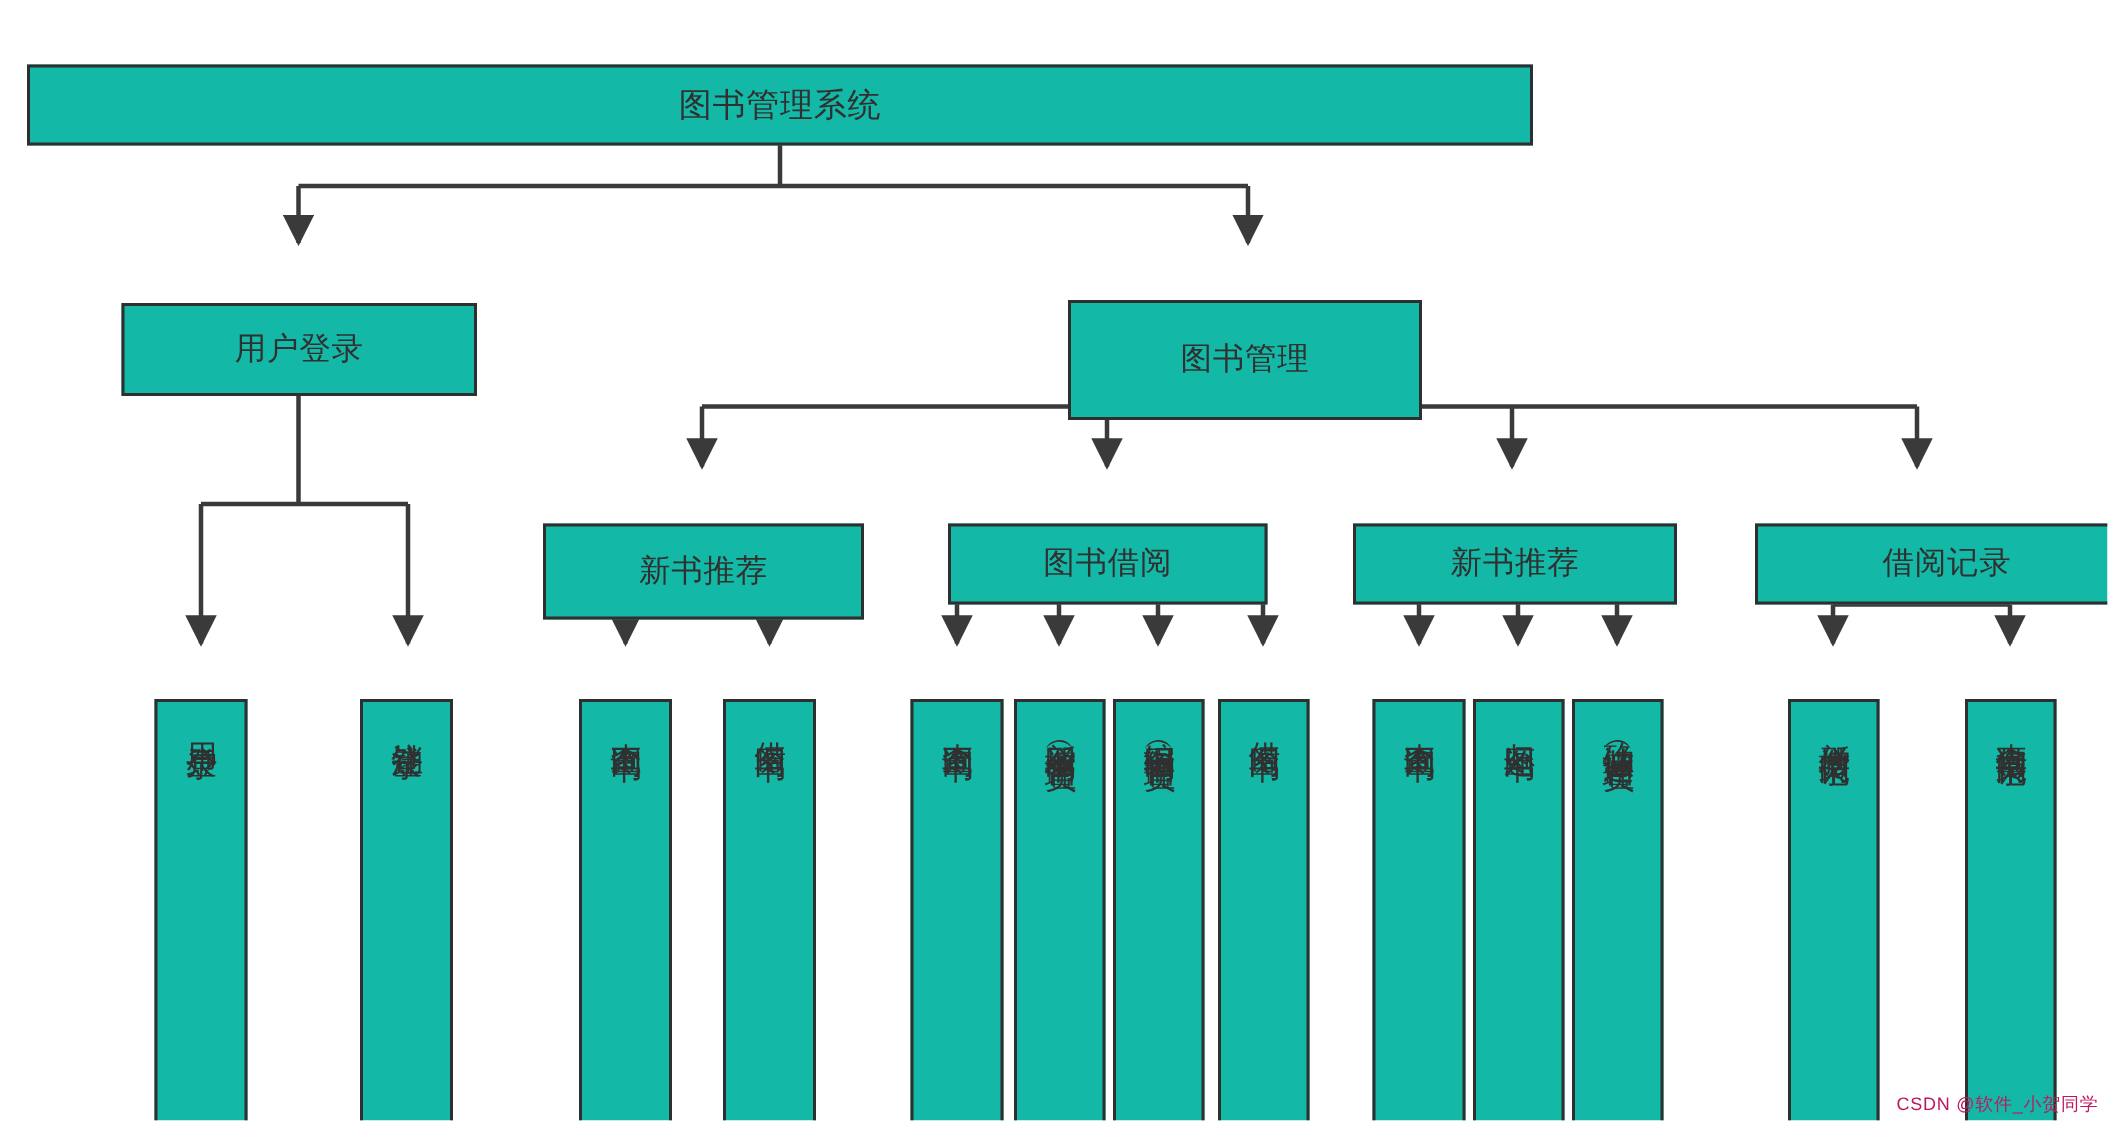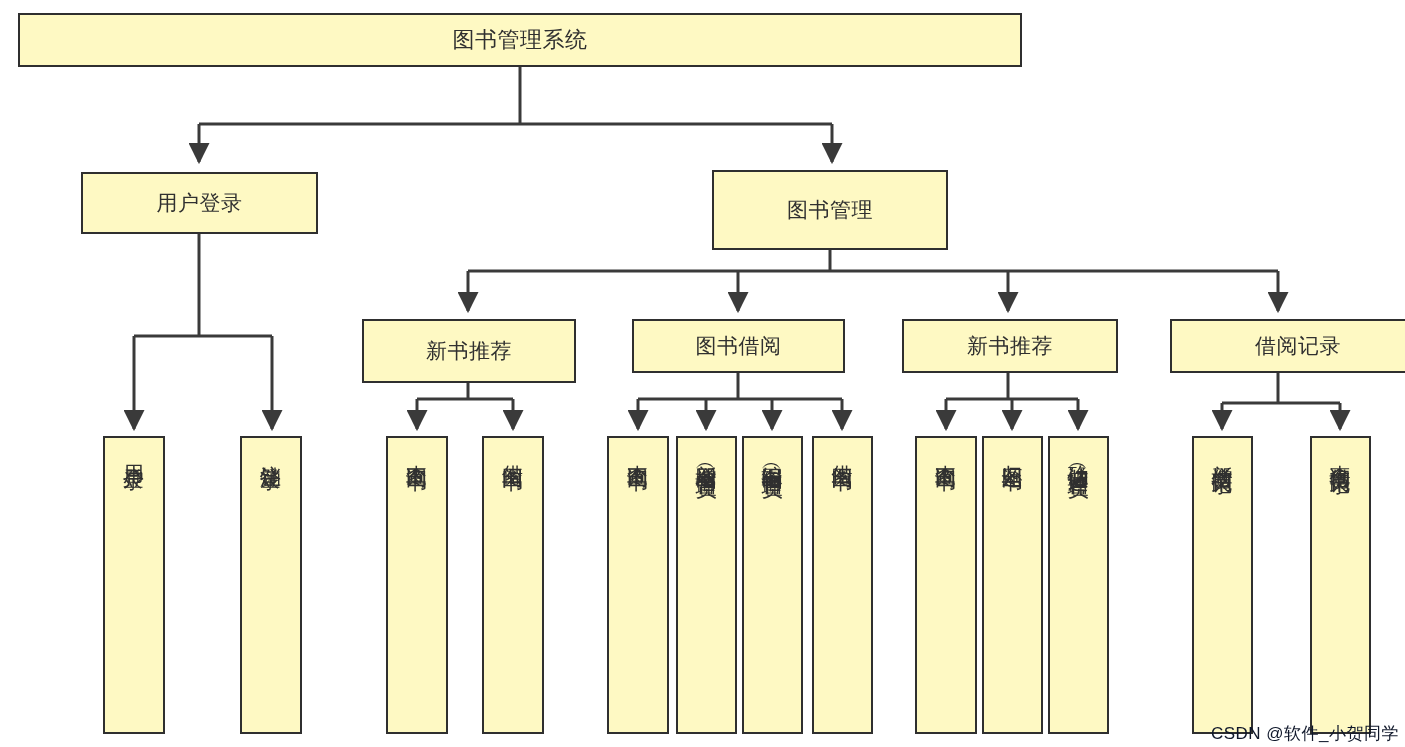--- a/index.html
+++ b/index.html
@@ -16,27 +16,28 @@
   }
   svg#edges{
     position:absolute;
     left:0;top:0;
     width:1405px;height:747px;
     pointer-events:none;
   }
   .node{
     position:absolute;
     box-sizing:border-box;
-    background:#fef9c3;
+    background:#14b8a6;
     border:2.5px solid #2f2f2f;
     display:flex;
     align-items:center;
     justify-content:center;
     color:#2a2a2a;
     z-index:2;
+    margin-top:30px;
   }
   .node-label{
     line-height:1.08;
     letter-spacing:0.5px;
     white-space:nowrap;
     color:#303030;
   }
   
   .node.h .node-label{
     font-size:21px;
@@ -54,22 +55,22 @@
     text-orientation:upright;
     font-size:21px;
     line-height:1.0;
     letter-spacing:2px;
     white-space:nowrap;
   }
   .watermark{
     position:absolute;
     right:6px;
     bottom:2px;
-    font-size:17px;
-    color:#0f172a;
+    font-size:12px;
+    color:#be185d;
     letter-spacing:0.5px;
     z-index:5;
     white-space:nowrap;
   }
 </style>
 </head>
 <body>
 
 <div id="canvas">
 

